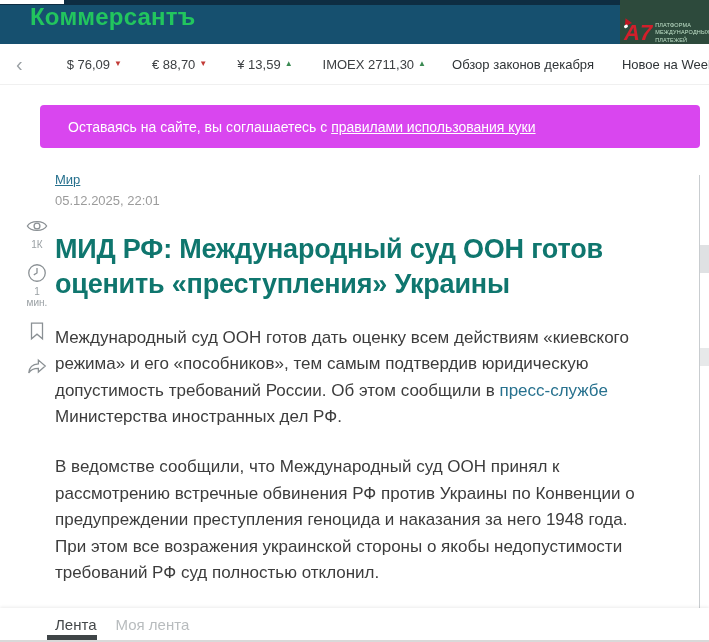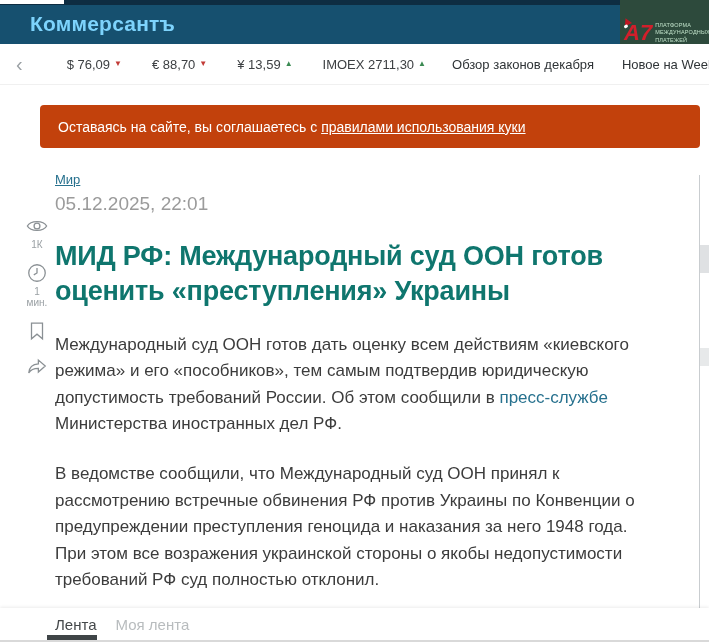--- a/index.html
+++ b/index.html
@@ -4,46 +4,46 @@
 <style>
   * { margin:0; padding:0; box-sizing:border-box; }
   html,body { width:709px; height:642px; }
   body { font-family:"Liberation Sans","DejaVu Sans",sans-serif; background:#fff; }
   .page { position:relative; width:709px; height:642px; overflow:hidden; background:#fff; }
 
   
   .top-strip { position:absolute; top:0; left:0; width:709px; height:5px; background:#0e2d42; z-index:5; }
   .top-strip-white { position:absolute; top:0; left:0; width:64px; height:4px; background:#ffffff; }
   .masthead { position:absolute; top:0; left:0; width:709px; height:44px; background:#16506f; z-index:4; }
-  .logo { position:absolute; left:30px; top:12px; color:#7dd3fc; font-size:21px; font-weight:bold; letter-spacing:.2px; }
+  .logo { position:absolute; left:30px; top:3px; color:#22c55e; font-size:24px; font-weight:bold; letter-spacing:.2px; }
   .ad-banner { position:absolute; right:0; top:0; width:89px; height:44px; background:#2d4a3c; display:flex; align-items:flex-end; z-index:6; padding-left:4px; }
   .ad-logo { position:relative; color:#d21f2b; font-weight:bold; font-style:italic; font-size:22px; line-height:1; margin-right:3px; }
   .ad-hat { position:absolute; top:-4px; left:-1px; width:0; height:0; border-left:4px solid transparent; border-right:4px solid transparent; border-bottom:7px solid #c01722; transform:rotate(-25deg); }
   .ad-hat::after { content:""; position:absolute; left:-5px; top:6px; width:4px; height:3px; background:#fff; border-radius:2px; }
   .ad-text { color:#bfe0c8; font-size:5.5px; line-height:1.35; letter-spacing:.2px; white-space:nowrap; overflow:hidden; }
 
   
   .ticker { position:absolute; top:44px; left:0; width:709px; height:41px; background:#ffffff; display:flex; align-items:center; border-bottom:1px solid #f0f0f0; }
   .ticker-chevron { color:#9aa0a4; font-size:20px; margin:0 28px 0 16px; cursor:pointer; line-height:1; }
   .quotes { display:flex; align-items:center; gap:14px; margin-right:26px; }
   .quote { display:flex; align-items:center; gap:4px; font-size:13px; color:#3d4043; white-space:nowrap; cursor:pointer;margin-left:16px; }
   .q-arrow { font-size:8px; line-height:1; }
   .q-down { color:#c23b37; }
   .q-up { color:#3a8a52; }
   .ticker-links { display:flex; align-items:center; gap:28px; }
   .ticker-link { font-size:13px; color:#2f3437; white-space:nowrap; cursor:pointer; }
 
   
-  .cookie { position:absolute; top:105px; left:40px; width:660px; height:43px; background:#c2410c; border-radius:4px; display:flex; align-items:center; padding-left:18px; color:#fff; font-size:14px; }
+  .cookie { position:absolute; top:105px; left:40px; width:660px; height:43px; background:#d946ef; border-radius:4px; display:flex; align-items:center; padding-left:28px; color:#fff; font-size:14px; }
   .cookie a { color:#fff; text-decoration:underline; cursor:pointer; }
 
   
   .article { position:absolute; top:170px; left:55px; width:606px; }
   .rubric { display:inline-block; color:#27718e; font-size:13px; text-decoration:underline; cursor:pointer; }
-  .pubdate { margin-top:5px; color:#9b9b9b; font-size:19px; }
+  .pubdate { margin-top:5px; color:#9b9b9b; font-size:13px; }
   .headline { margin-top:24px; font-size:27px; font-weight:bold; color:#0f766e; line-height:1.28; letter-spacing:-.2px; }
   .lede, .para { margin-top:24px; font-size:17px; color:#3c3c3c; line-height:1.55; }
   .inline-link { color:#27718e; cursor:pointer; }
 
   
   .rail { position:absolute; left:24px; top:215px; width:26px; display:flex; flex-direction:column; align-items:center; }
   .rail-icon { width:22px; height:22px; stroke:#8a9094; fill:none; stroke-width:1.4; cursor:pointer; }
   .rail-stat { font-size:10px; color:#9aa0a4; margin:2px 0 12px; text-align:center; }
   .rail-gap { height:14px; }
 

